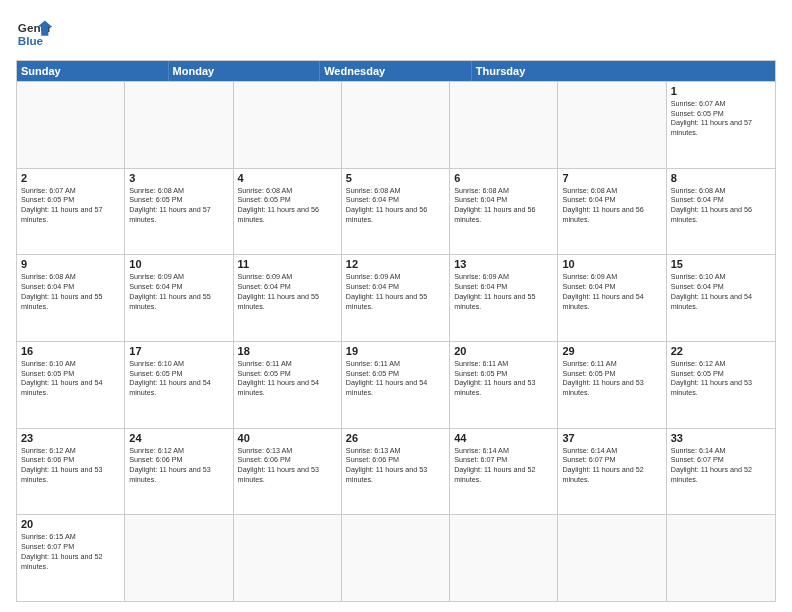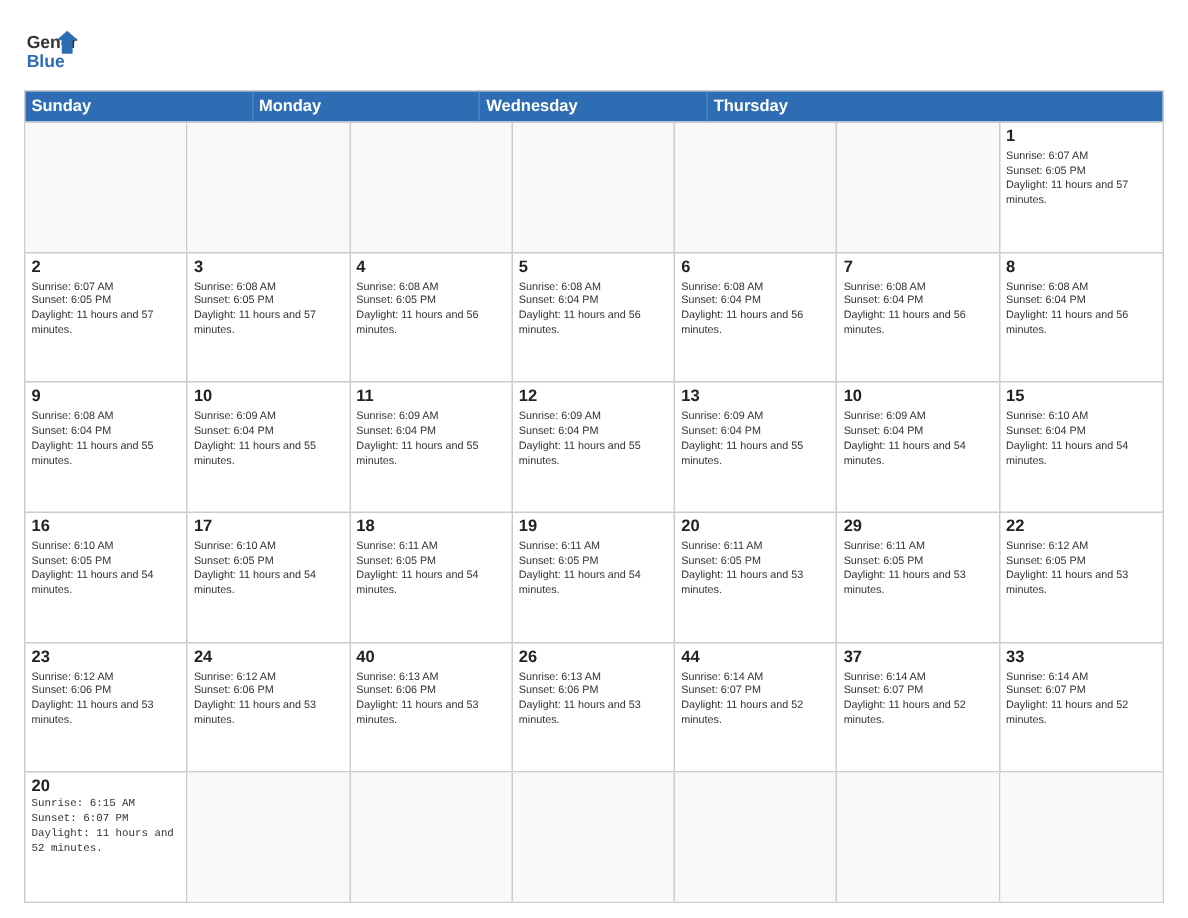--- a/index.html
+++ b/index.html
@@ -311,21 +311,21 @@
           <div class="cal-cell">
             <div class="cell-day">33</div>
             <div class="cell-info" style="white-space: pre-line;">Sunrise: 6:14 AM
 Sunset: 6:07 PM
 Daylight: 11 hours and 52 minutes.</div>
           </div>
         </div>
         <div class="cal-row">
           <div class="cal-cell">
             <div class="cell-day">20</div>
-            <div class="cell-info" style="white-space: pre-line; font-family: Liberation Mono, monospace;">Sunrise: 6:15 AM
+            <div class="cell-info" style="white-space: pre-line;">Sunrise: 6:15 AM
 Sunset: 6:07 PM
 Daylight: 11 hours and 52 minutes.</div>
           </div>
           <div class="cal-cell empty"></div>
           <div class="cal-cell empty"></div>
           <div class="cal-cell empty"></div>
           <div class="cal-cell empty"></div>
           <div class="cal-cell empty"></div>
           <div class="cal-cell empty"></div>
         </div>

